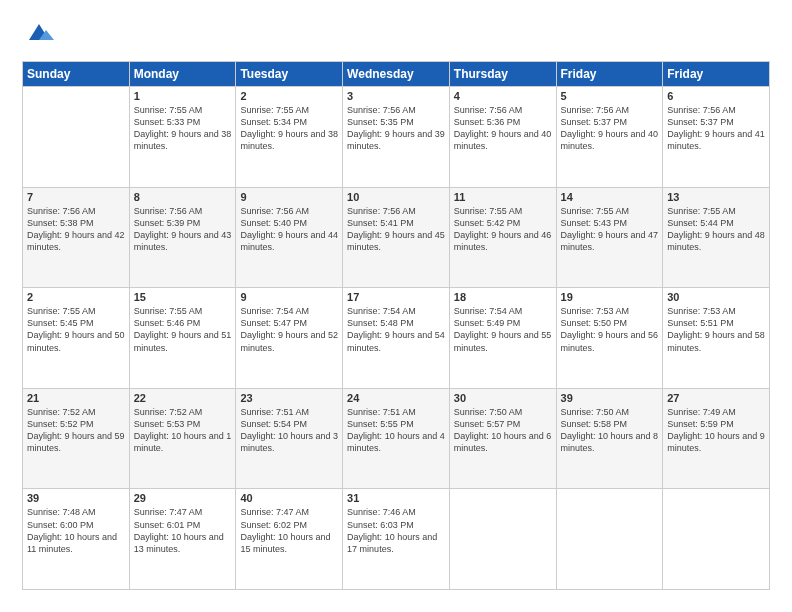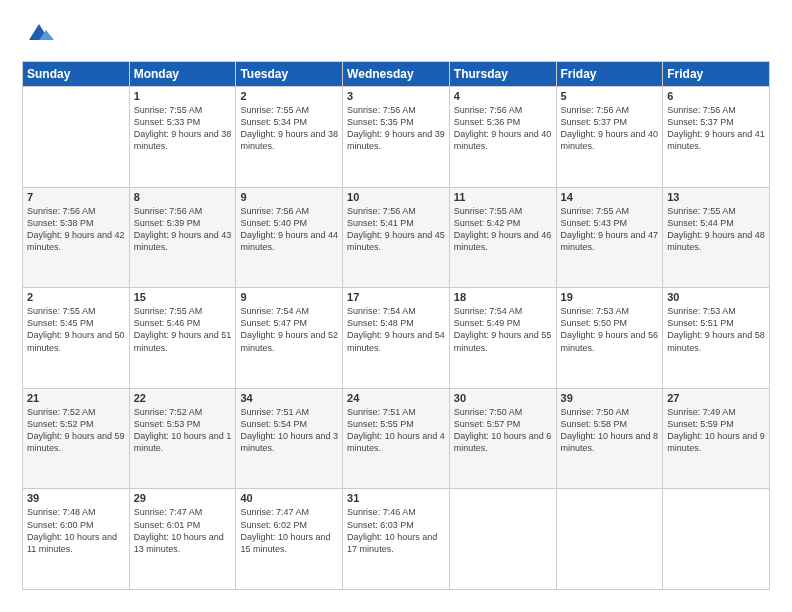--- a/index.html
+++ b/index.html
@@ -223,21 +223,21 @@
         <tr>
           <td>
           <span class="day-num">21</span>
           <span class="day-info">Sunrise: 7:52 AM<br>Sunset: 5:52 PM<br>Daylight: 9 hours and 59 minutes.</span>
         </td>
           <td>
           <span class="day-num">22</span>
           <span class="day-info">Sunrise: 7:52 AM<br>Sunset: 5:53 PM<br>Daylight: 10 hours and 1 minute.</span>
         </td>
           <td>
-          <span class="day-num">34</span>
+          <span class="day-num">23</span>
           <span class="day-info">Sunrise: 7:51 AM<br>Sunset: 5:54 PM<br>Daylight: 10 hours and 3 minutes.</span>
         </td>
           <td>
           <span class="day-num">24</span>
           <span class="day-info">Sunrise: 7:51 AM<br>Sunset: 5:55 PM<br>Daylight: 10 hours and 4 minutes.</span>
         </td>
           <td>
           <span class="day-num">30</span>
           <span class="day-info">Sunrise: 7:50 AM<br>Sunset: 5:57 PM<br>Daylight: 10 hours and 6 minutes.</span>
         </td>

